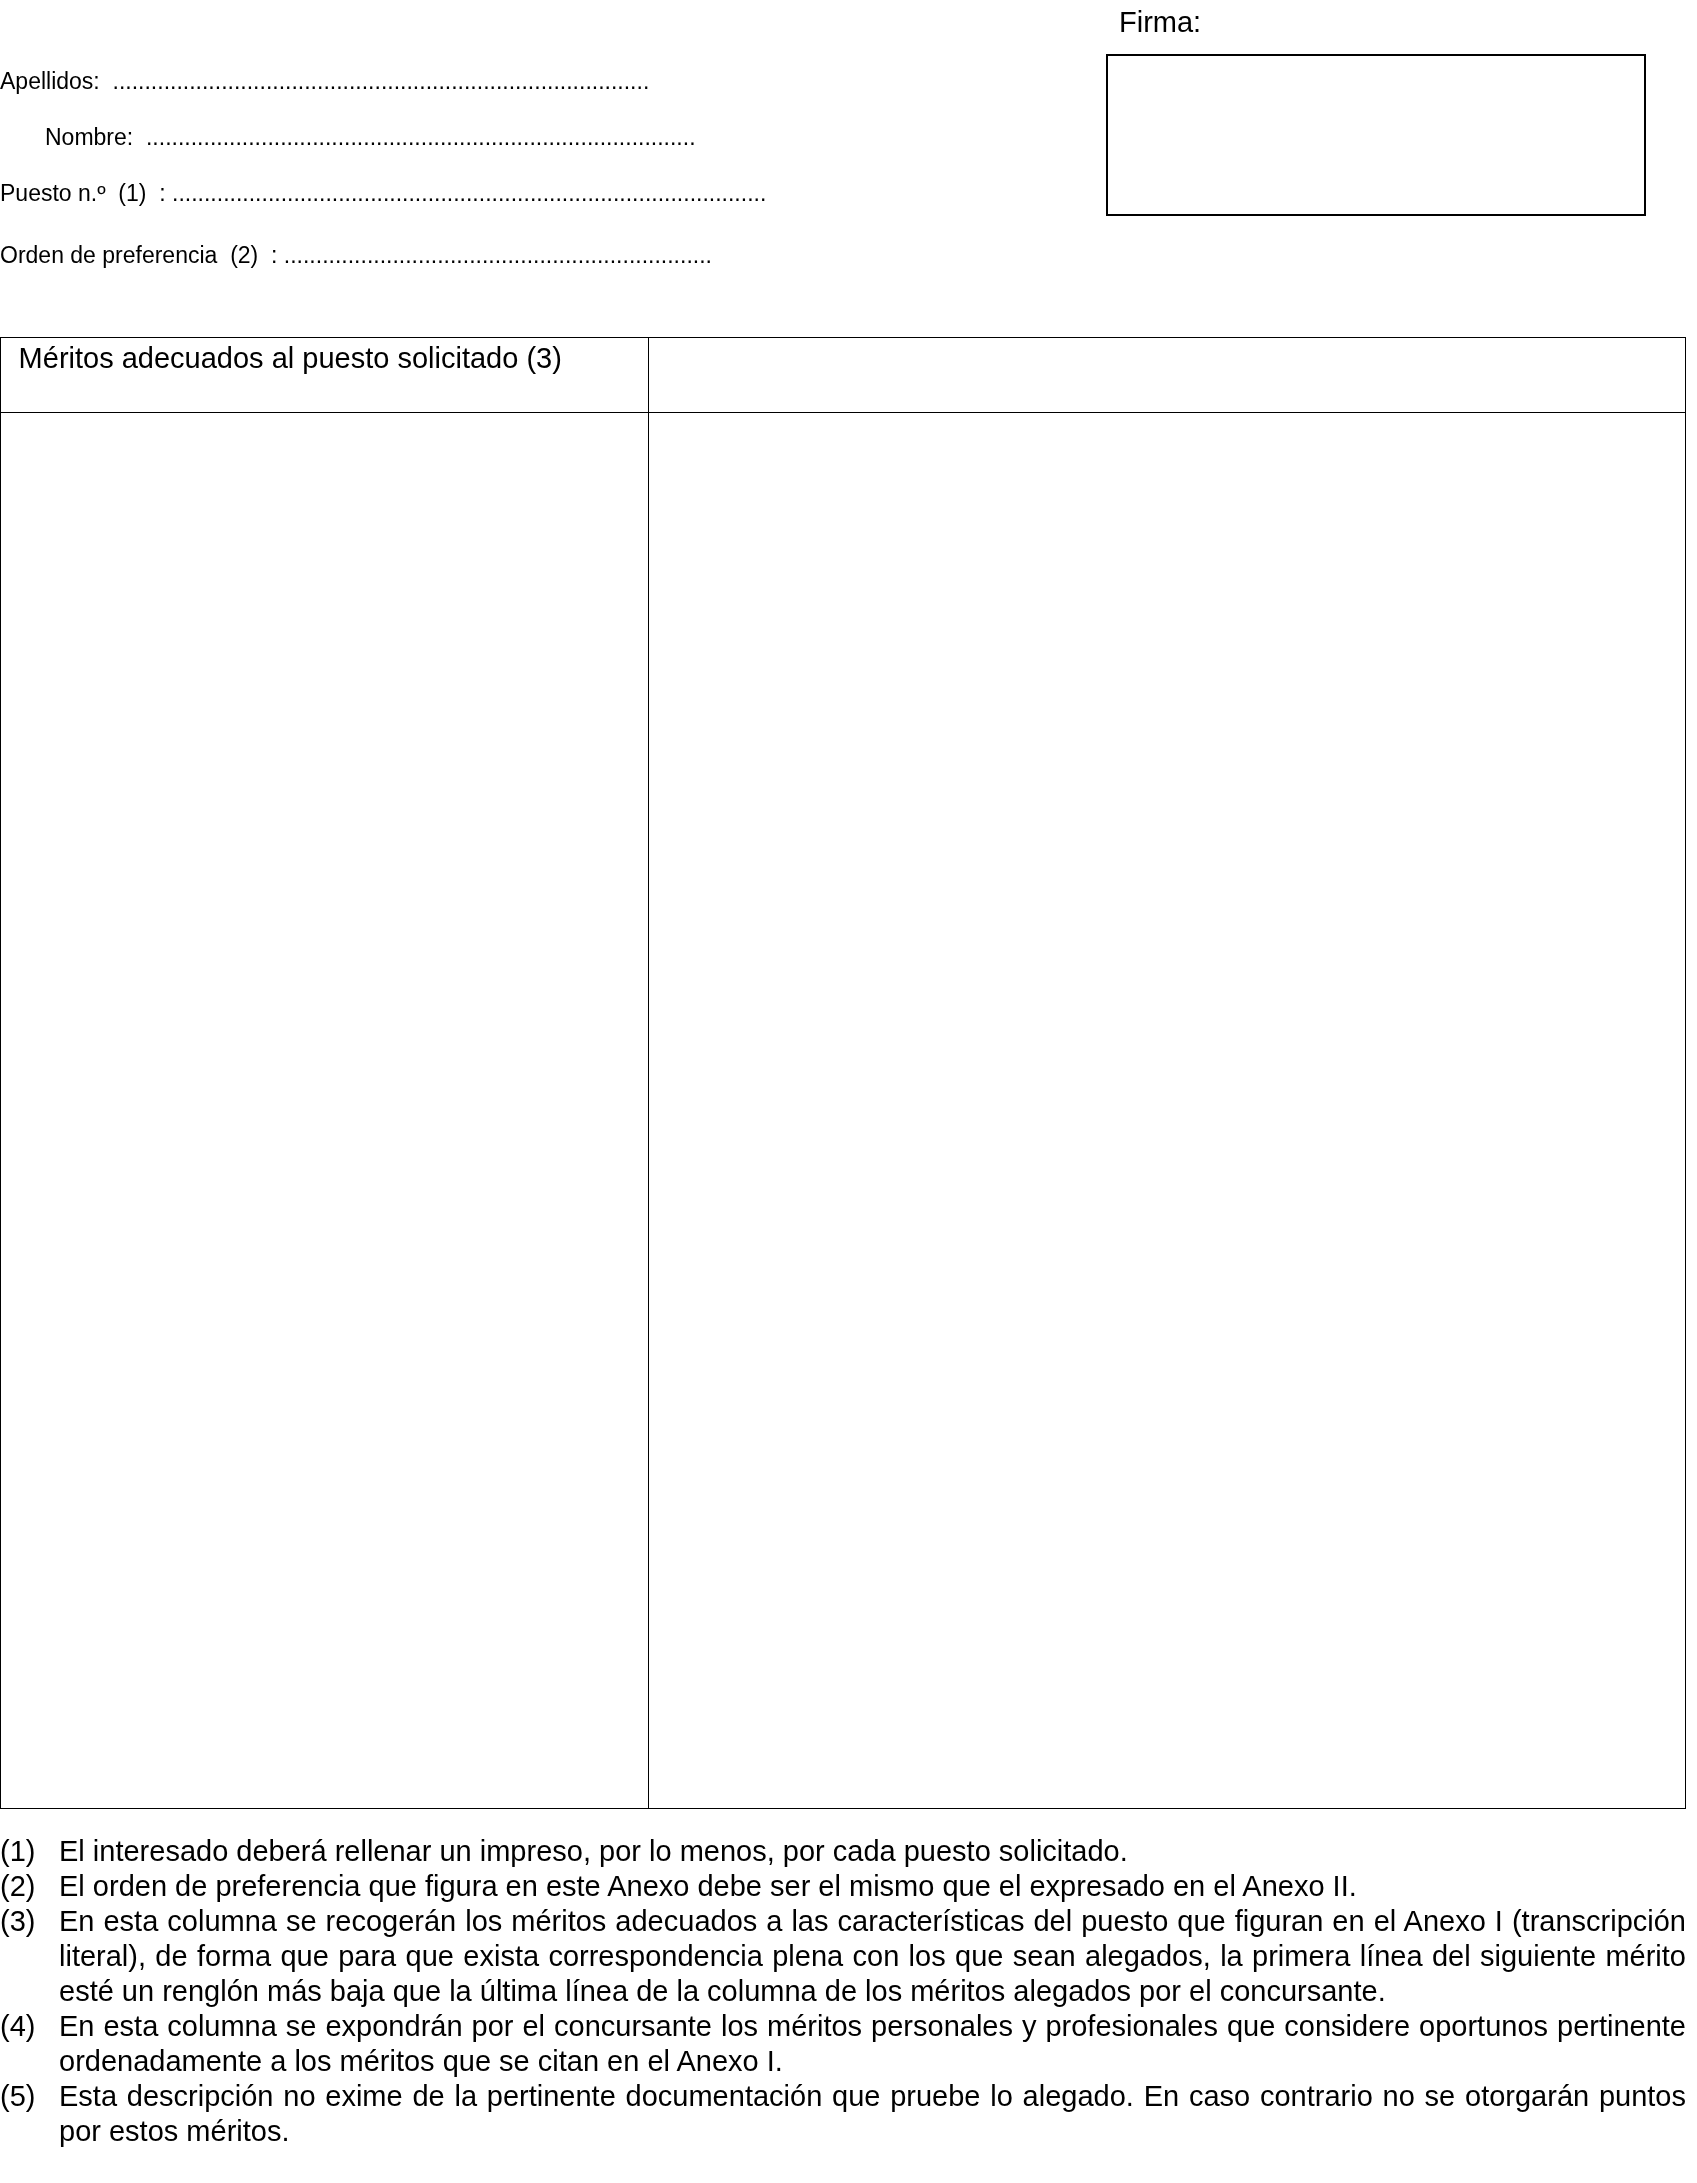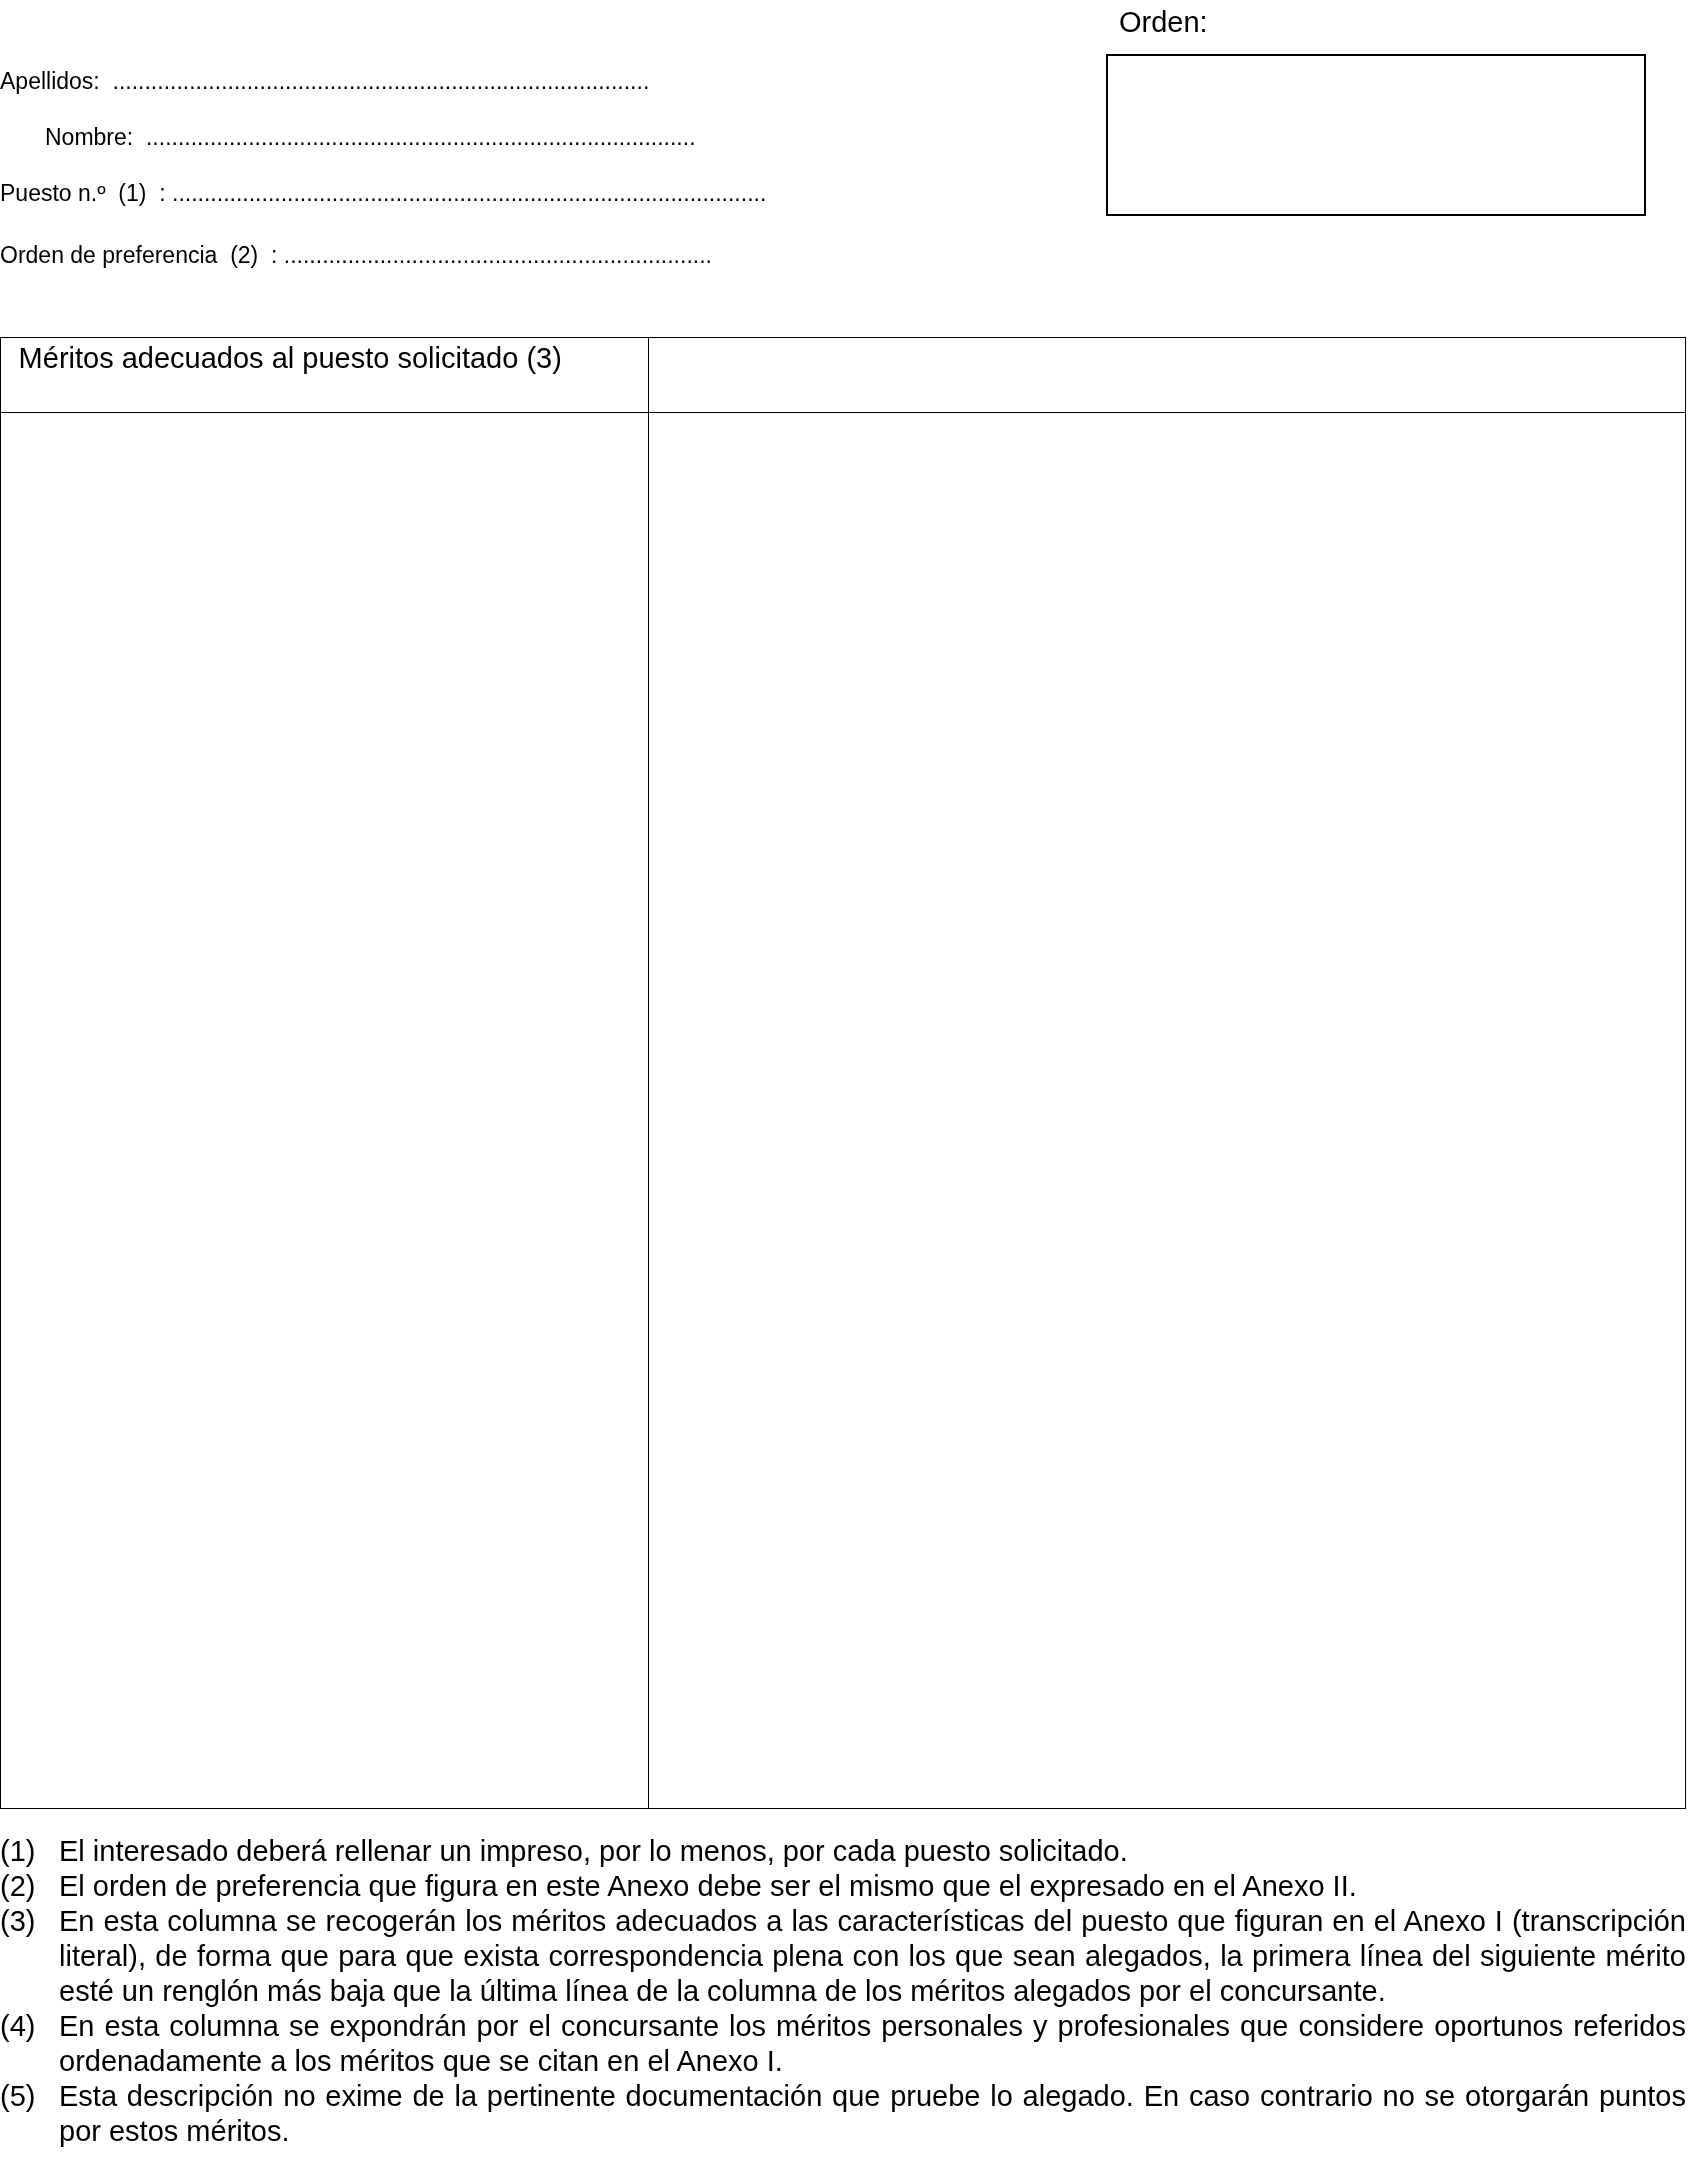--- a/index.html
+++ b/index.html
@@ -32,21 +32,21 @@
     <span style="white-space:pre;padding-left:45px;">Nombre:  </span><span class="dots">......................................................................................</span>
   </div>
   <div class="field" style="top:177px;">
     <span style="white-space:pre;">Puesto n.º  (1)  : </span><span class="dots">.............................................................................................</span>
   </div>
   <div class="field" style="top:233px;margin-top:6px;">
     <span style="white-space:pre;">Orden de preferencia  (2)  : </span><span class="dots">...................................................................</span>
   </div>
 </div>
 
-<div id="firma-label">Orden:</div>
+<div id="firma-label">Firma:</div>
 <div id="firma-box"></div>
 
 <div id="table">
   <div class="hdr"></div>
   <div class="divider"></div>
   <div class="h1">Méritos adecuados al puesto solicitado  (3)</div>
   <div class="cell1"></div>
   <div class="cell2"></div>
 </div>
 
@@ -58,20 +58,20 @@
   <div class="note">
     <span class="num">(2)</span>
     <span class="txt">El orden de preferencia que figura en este Anexo debe ser el mismo que el expresado en el Anexo II.</span>
   </div>
   <div class="note">
     <span class="num">(3)</span>
     <span class="txt">En esta columna se recogerán los méritos adecuados a las características del puesto que figuran en el Anexo I (transcripción literal), de forma que para que exista correspondencia plena con los que sean alegados, la primera línea del siguiente mérito esté un renglón más baja que la última línea de la columna de los méritos alegados por el concursante.</span>
   </div>
   <div class="note">
     <span class="num">(4)</span>
-    <span class="txt">En esta columna se expondrán por el concursante los méritos personales y profesionales que considere oportunos referidos ordenadamente a los méritos que se citan en el Anexo I.</span>
+    <span class="txt">En esta columna se expondrán por el concursante los méritos personales y profesionales que considere oportunos pertinente ordenadamente a los méritos que se citan en el Anexo I.</span>
   </div>
   <div class="note">
     <span class="num">(5)</span>
     <span class="txt">Esta descripción no exime de la pertinente documentación que pruebe lo alegado. En caso contrario no se otorgarán puntos por estos méritos.</span>
   </div>
 </div>
 
 
 </body></html>

